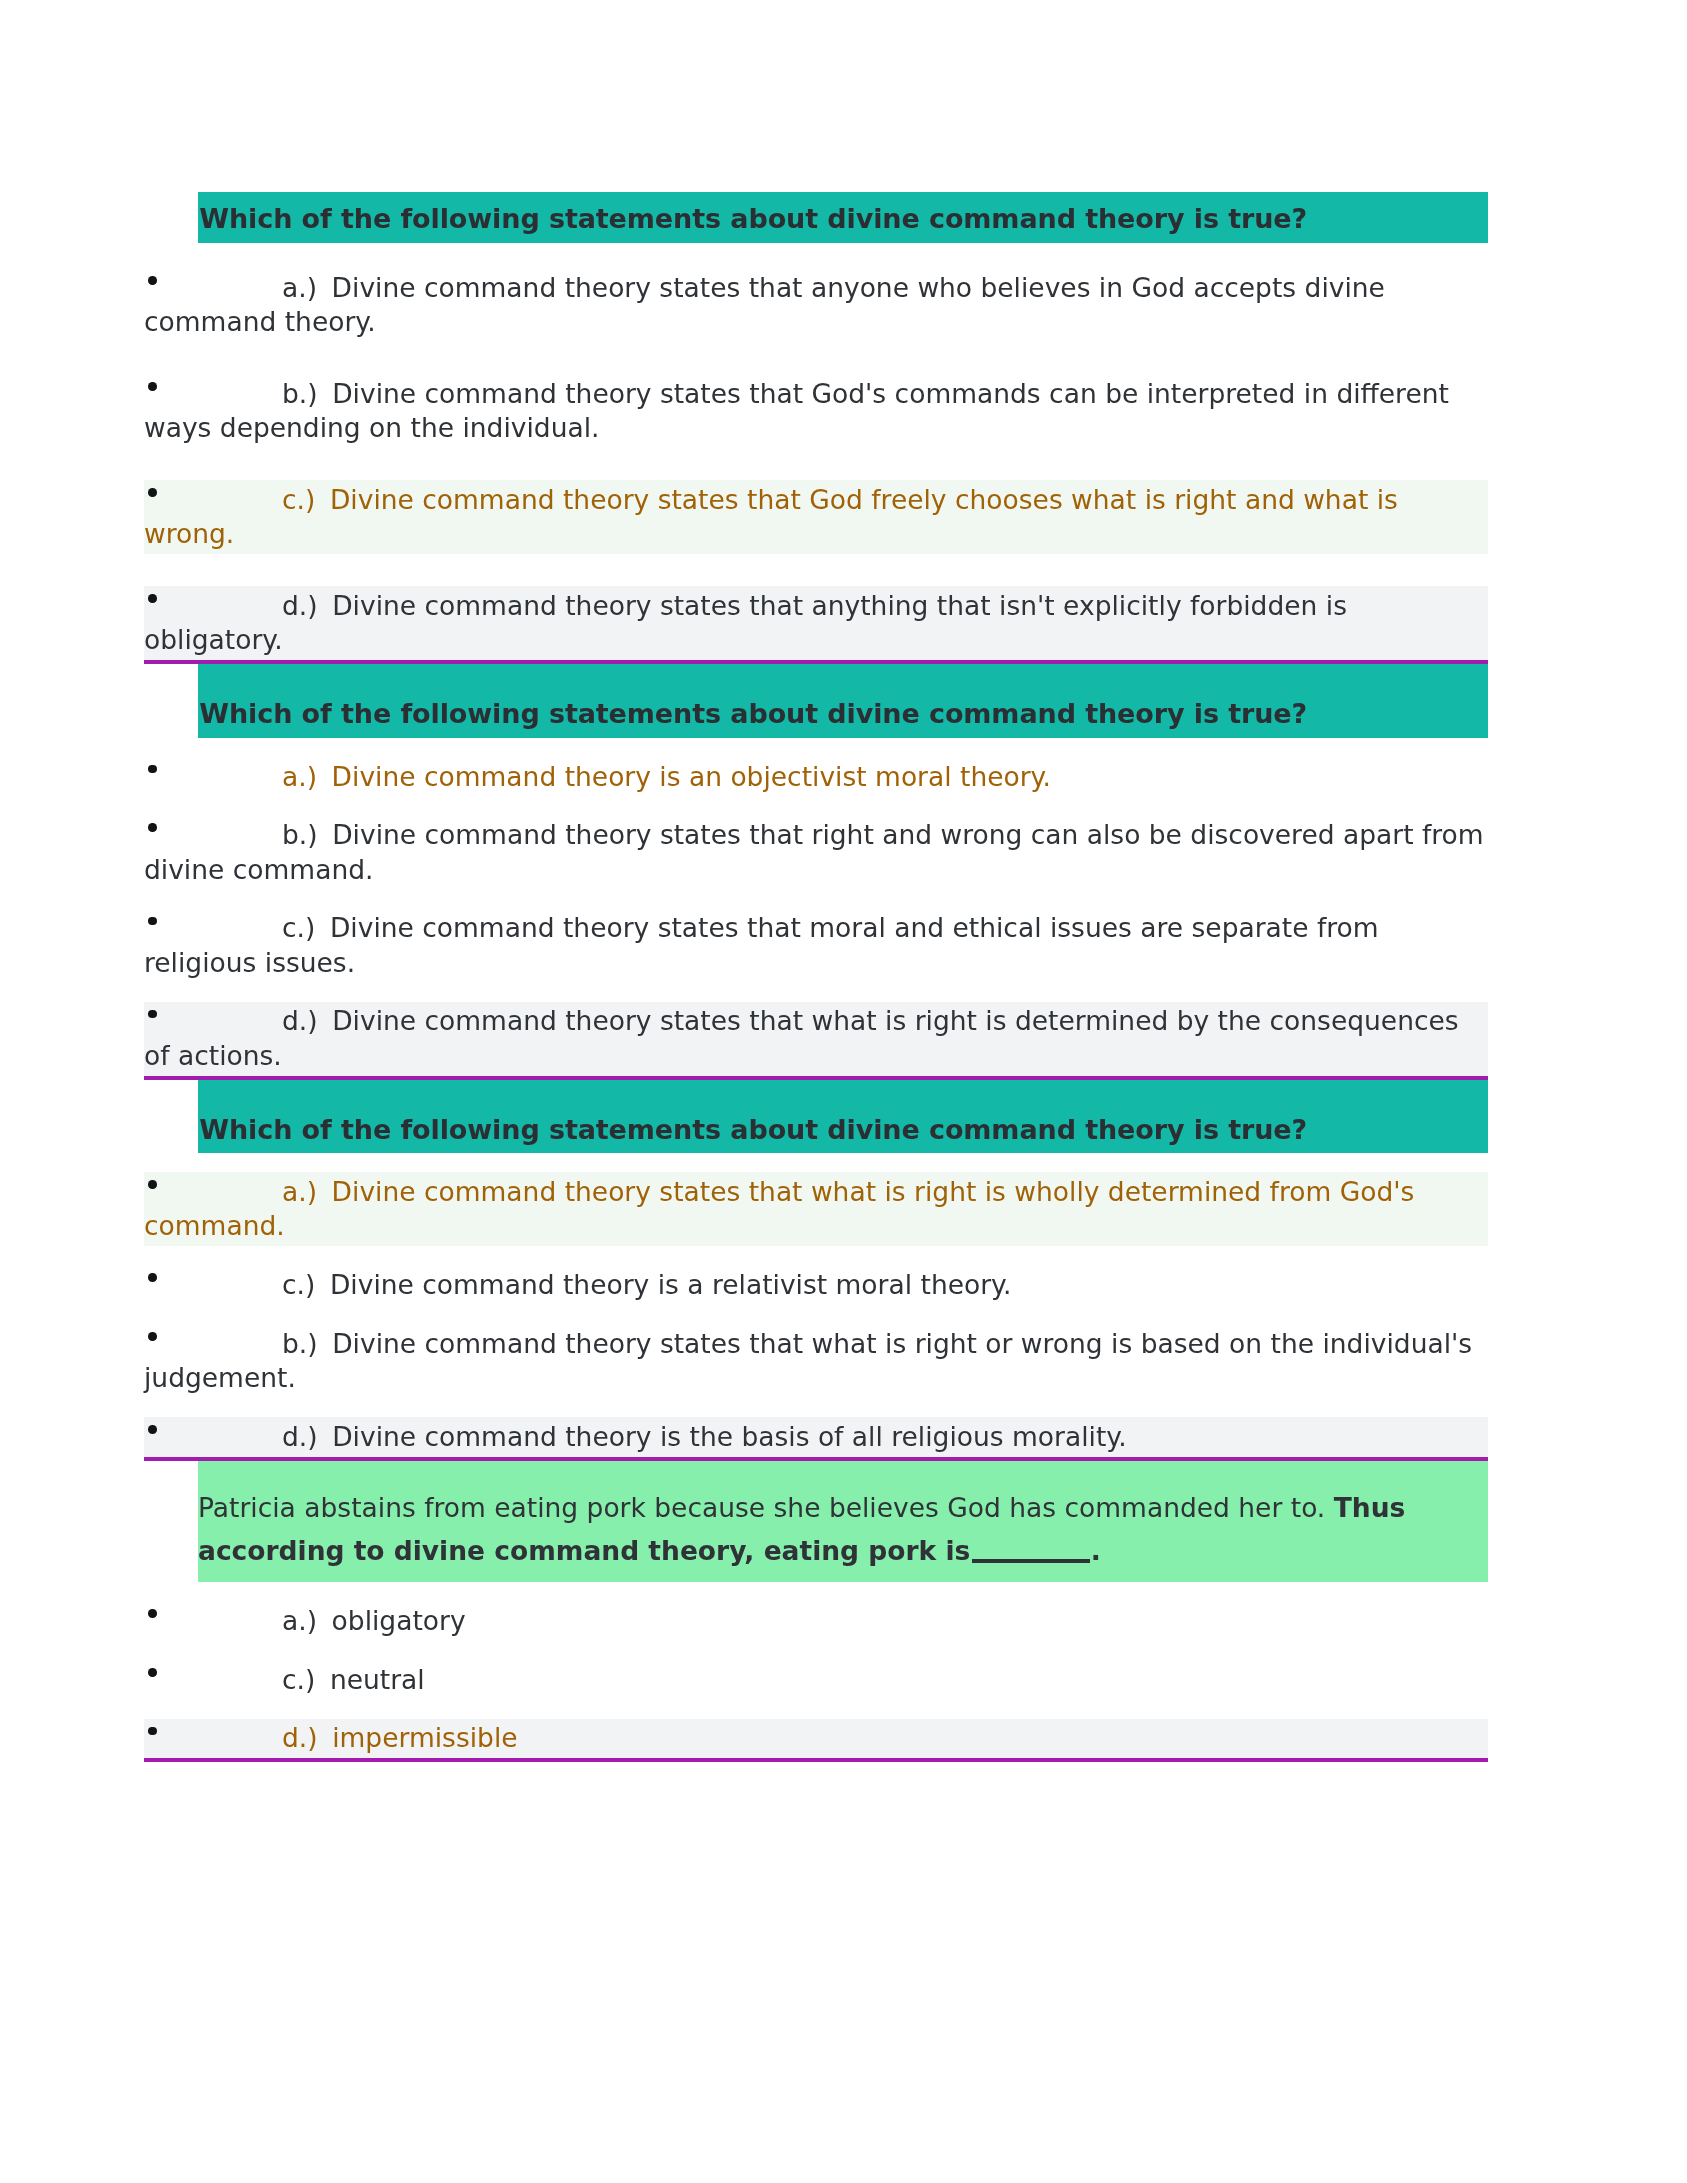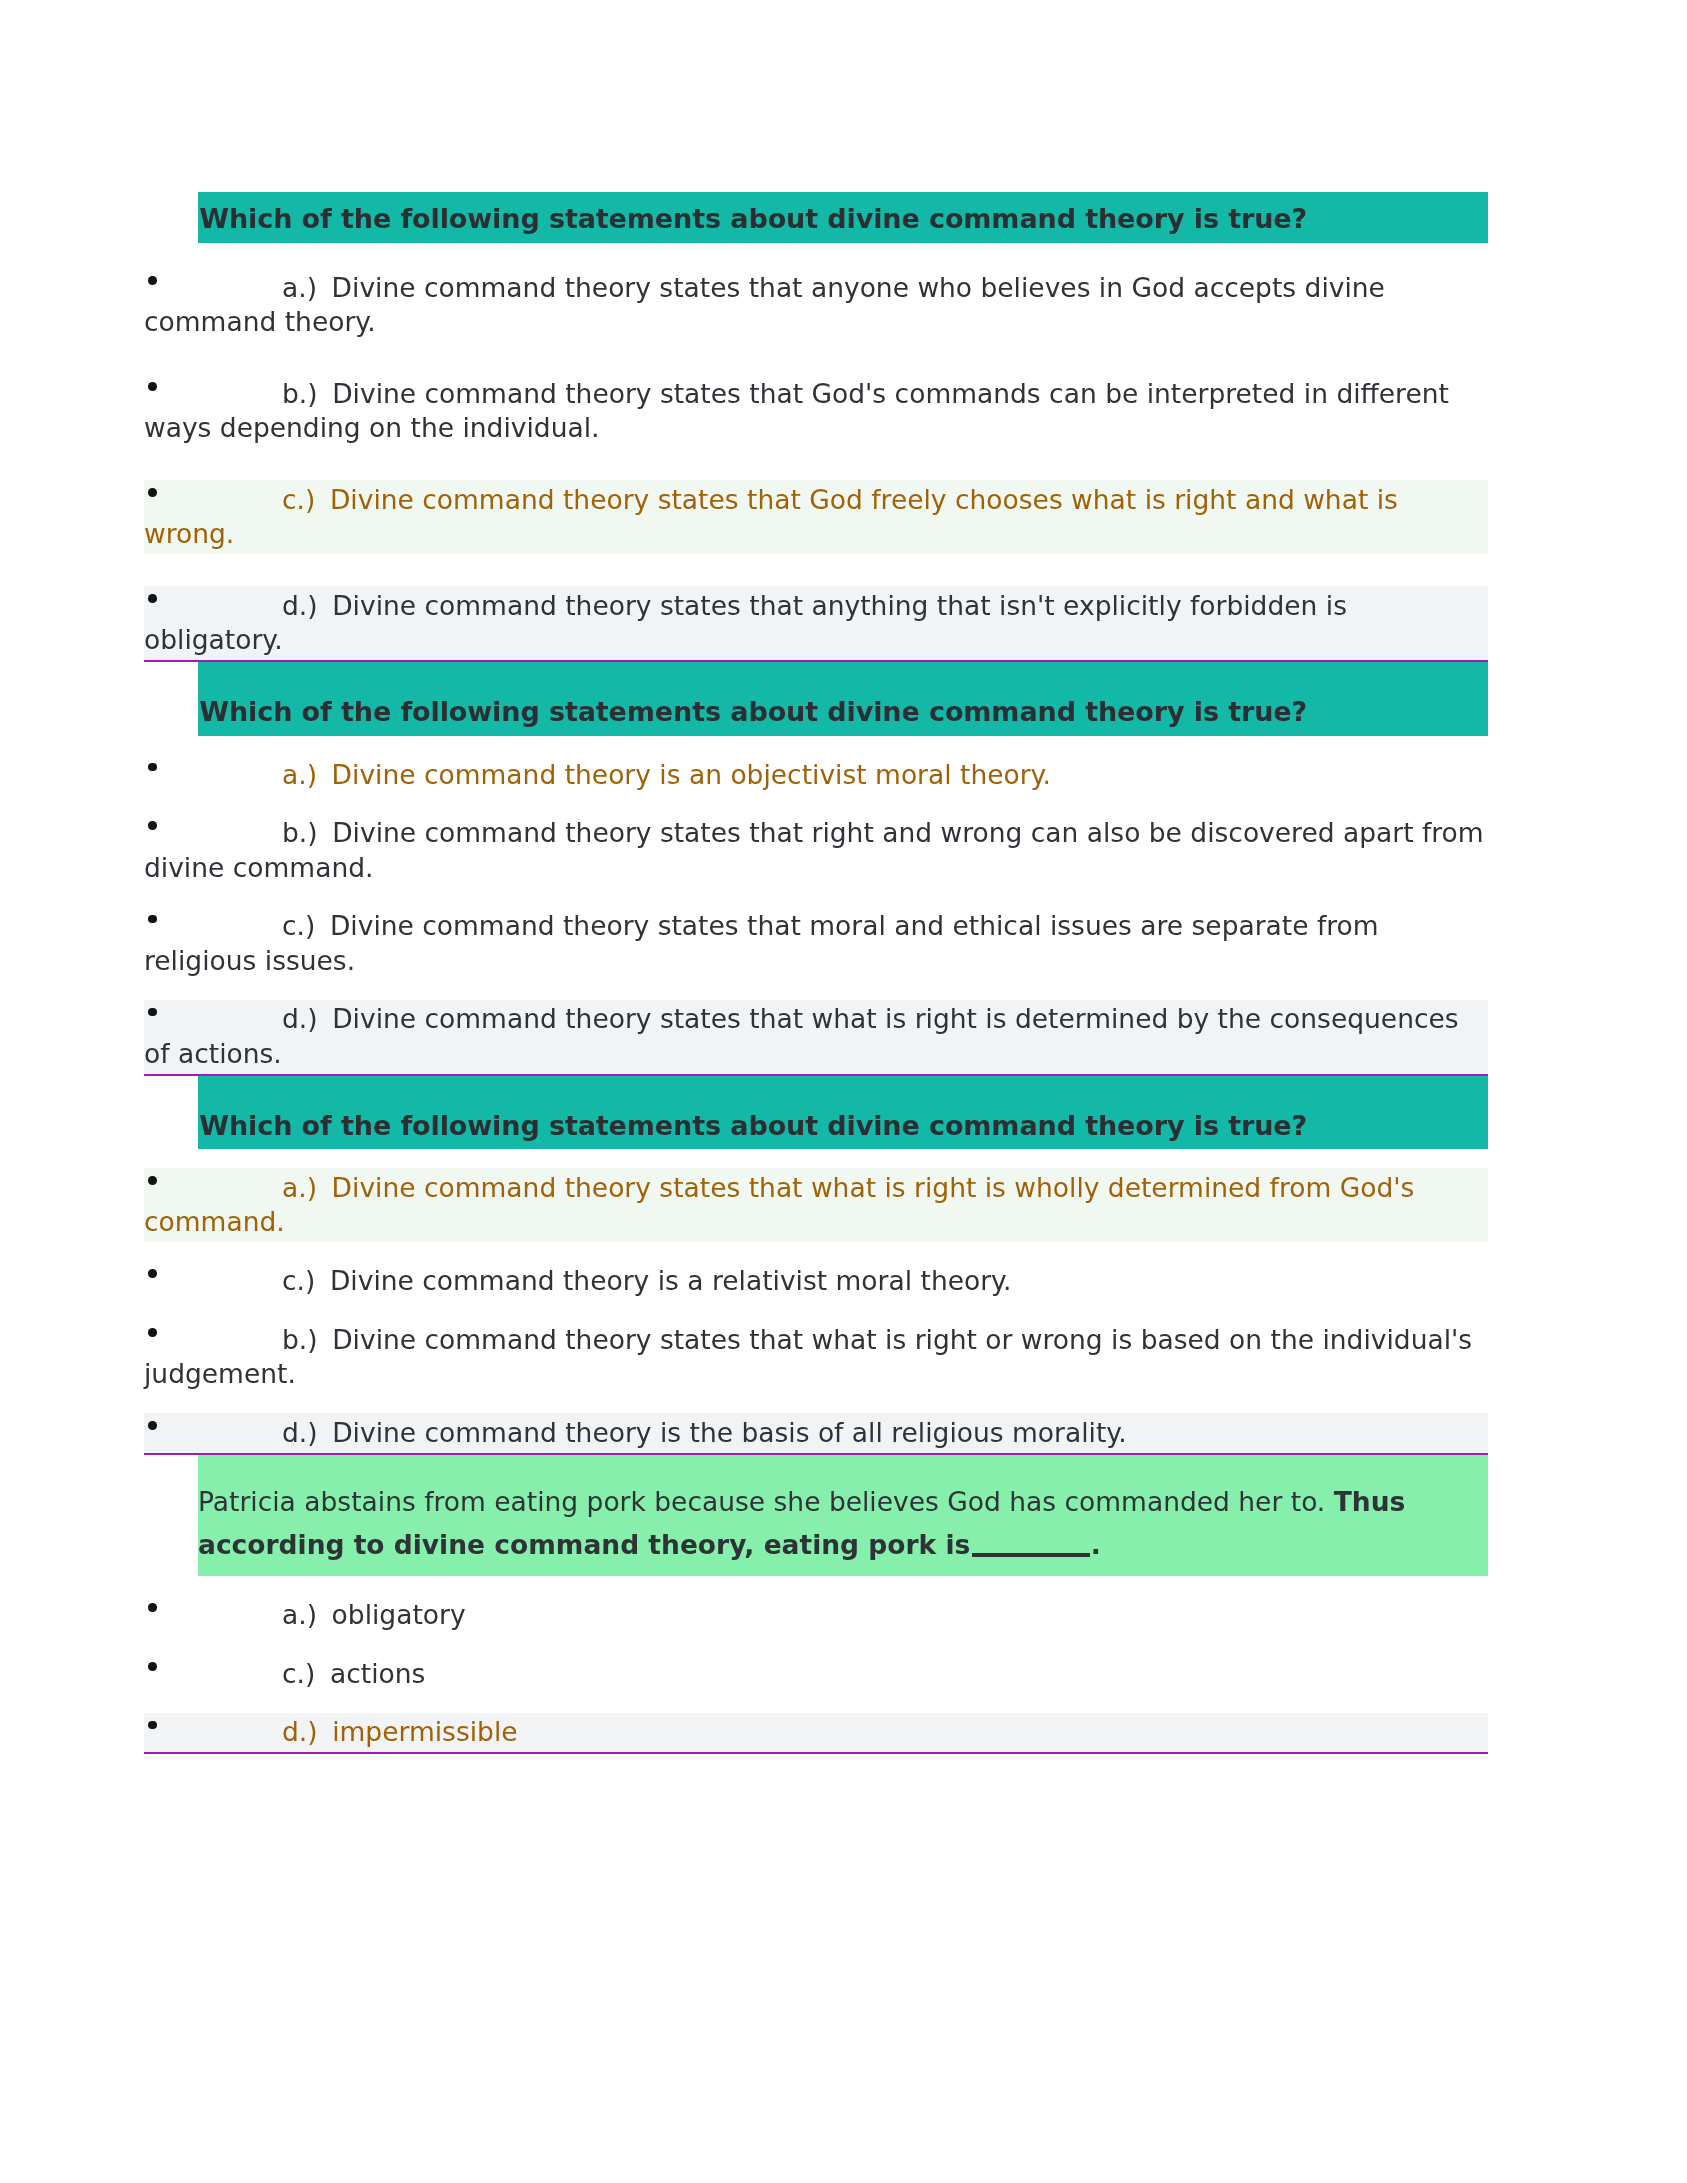--- a/index.html
+++ b/index.html
@@ -71,21 +71,21 @@
   
   .loose  { margin-top: 25px; }
   .loose2 { margin-top: 32px; }
   .tight  { margin-top: 19px; }
 
   
   .shade-gray  { background: #f2f3f5; }
   .shade-green { background: #f1f8f2; }
   .green-text  { color: #a16207; }
 
-  .sep-below { border-bottom: 2px solid #a21caf; }
+  .sep-below { border-bottom: 4px solid #a21caf; }
 
   
   .para {
     background: #86efac;
     margin-left: 54px;
     padding: 26.5px 0 9.3px 0;
     font-size: 26.5px;
     line-height: 1.62;
     color: #2f3337;
   }
@@ -196,21 +196,21 @@
       </div>
 
       <div class="opt tight short">
         <span class="bullet"></span>
         <span class="otext"><span class="lbl">a.)</span><span class="gap"></span><span>obligatory</span></span>
       </div>
 
 
       <div class="opt tight short">
         <span class="bullet"></span>
-        <span class="otext"><span class="lbl">c.)</span><span class="gap"></span><span>actions</span></span>
+        <span class="otext"><span class="lbl">c.)</span><span class="gap"></span><span>neutral</span></span>
       </div>
 
       <div class="opt tight short shade-gray sep-below green-text">
         <span class="bullet"></span>
         <span class="otext"><span class="lbl">d.)</span><span class="gap"></span><span>impermissible</span></span>
       </div>
     </div>
 
   </div>
 </div>

